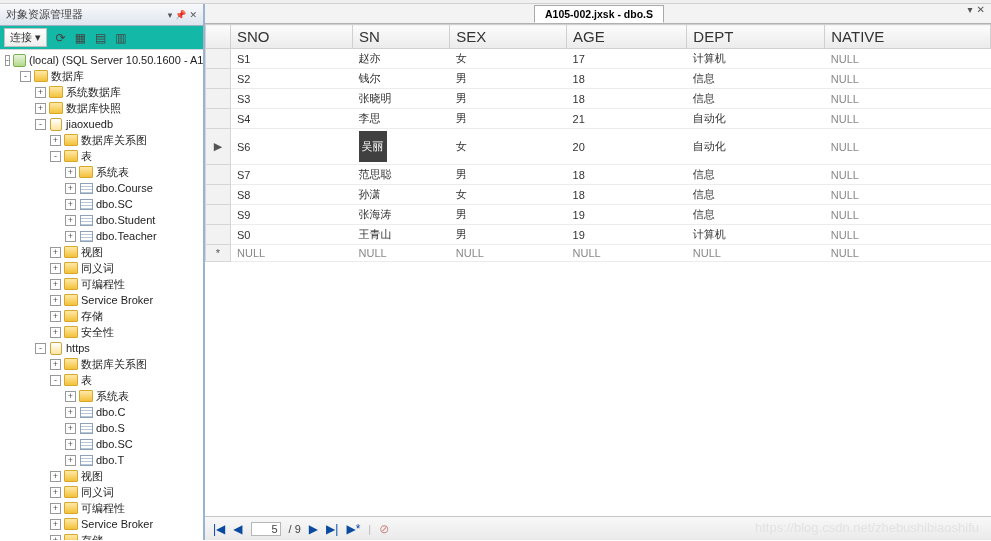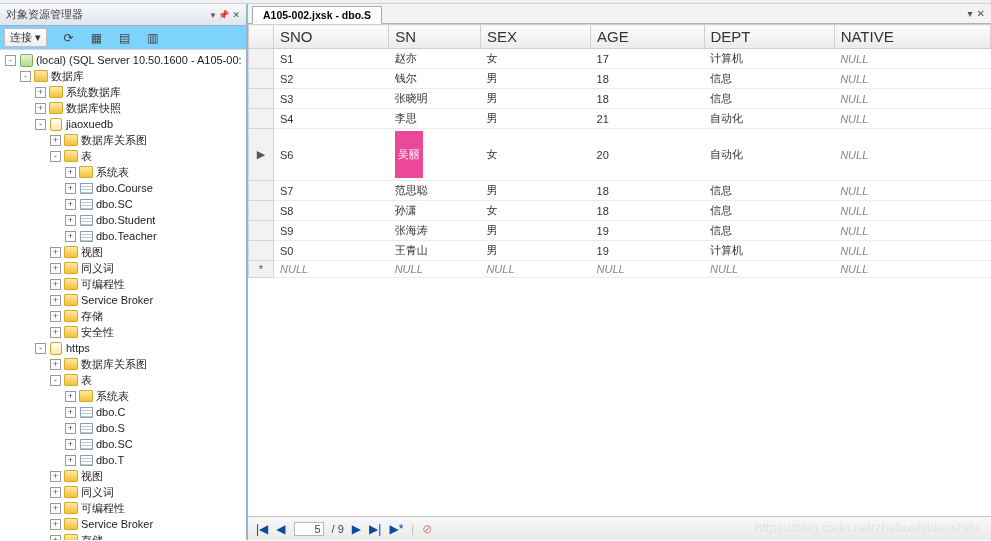--- a/index.html
+++ b/index.html
@@ -1,49 +1,49 @@
 <!DOCTYPE html>
 <html><head>
 <meta charset="utf-8">
 <style>
 * { box-sizing: border-box; margin: 0; padding: 0; font-family: "Microsoft YaHei", Tahoma, sans-serif; font-size: 11px; }
 body { background: #fff; color: #333; display: flex; flex-direction: column; height: 540px; width: 991px; overflow: hidden; }
 .top-toolbar { height: 4px; background: #f0f0f0; border-bottom: 1px solid #d0d0d0; }
 .main-area { display: flex; flex: 1; overflow: hidden; }
-.sidebar { width: 248px; border-right: 2px solid #99b4d1; background: #fff; display: flex; flex-direction: column; }
+.sidebar { width: 205px; border-right: 2px solid #99b4d1; background: #fff; display: flex; flex-direction: column; }
 .sidebar-header { background: linear-gradient(#f8f9fb, #dfe5ee); border-bottom: 1px solid #a1b0c0; padding: 3px 6px; display: flex; justify-content: space-between; align-items: center; }
 .sidebar-title { font-weight: normal; color: #444; }
 .sidebar-icons { display: flex; gap: 3px; }
 .sidebar-icons span { font-size: 9px; color: #555; cursor: pointer; }
-.connect-row { padding: 2px 4px; border-bottom: 1px solid #d6d6d6; display: flex; align-items: center; gap: 17px; background: #7dd3fc; }
+.connect-row { padding: 2px 4px; border-bottom: 1px solid #d6d6d6; display: flex; align-items: center; gap: 9px; background: #14b8a6; }
 .connect-row .btn { border: 1px solid #bfbfbf; background: linear-gradient(#fff,#eee); padding: 1px 5px; cursor: pointer; font-size: 11px; }
 .connect-row .ico { font-size: 12px; color: #444; cursor: pointer; }
 .tree { flex: 1; overflow: auto; padding: 2px 0 2px 2px; }
 .tree-node { display: flex; align-items: center; white-space: nowrap; padding: 1px 0; cursor: default; line-height: 15px; height: 16px; }
 .tree-node .toggle { width: 11px; height: 11px; border: 1px solid #999; text-align: center; line-height: 9px; font-size: 9px; margin-right: 3px; color: #555; cursor: pointer; background: #fff; }
 .tree-node .folder { width: 14px; height: 12px; margin-right: 3px; display: inline-flex; align-items: center; justify-content: center; }
 .folder.yellow::before { content: ""; display: inline-block; width: 12px; height: 10px; background: linear-gradient(#ffe9a8,#f3c13a); border: 1px solid #d8a82c; border-radius: 1px; }
 .folder.db::before { content: ""; display: inline-block; width: 10px; height: 11px; background: linear-gradient(#fff,#ffe69b); border: 1px solid #caa540; border-radius: 2px; }
 .folder.server::before { content: ""; display: inline-block; width: 11px; height: 11px; background: linear-gradient(#e7f3dd,#b4d98a); border: 1px solid #7bb04e; border-radius: 2px; }
 .folder.table::before { content: ""; display: inline-block; width: 11px; height: 9px; background: repeating-linear-gradient(#fff,#fff 2px,#b8c7d8 2px,#b8c7d8 3px); border: 1px solid #8fa2b5; }
 .tree-node .label { color: #222; }
 .d1 { padding-left: 3px; } .d2 { padding-left: 18px; } .d3 { padding-left: 33px; } .d4 { padding-left: 48px; } .d5 { padding-left: 63px; }
 .content { flex: 1; display: flex; flex-direction: column; overflow: hidden; }
-.tabs { display: flex; align-items: center; background: #f3f3f3; border-bottom: 1px solid #b1b1b1; height: 20px; padding-left: 4px; position: relative; }
+.tabs { display: flex; align-items: center; background: #f3f3f3; border-bottom: 1px solid #b1b1b1; height: 20px; padding-left: 4px; position: relative; flex-direction: column; }
 .tab { padding: 2px 10px; border: 1px solid #a9a9a9; border-bottom: none; background: linear-gradient(#fdfdfd,#ebebeb); margin-right: 2px; cursor: pointer; white-space: nowrap; font-size: 10.5px; color: #444; }
 .tab.active { background: #fff; font-weight: bold; color: #000; position: relative; top: 1px; border-bottom: 1px solid #fff; }
 .tab-close-group { position: absolute; right: 6px; display: flex; gap: 4px; }
 .tab-close-group span { font-size: 10px; color: #555; cursor: pointer; }
 .grid-wrap { flex: 1; overflow: auto; background: #fff; }
 table.grid { border-collapse: collapse; width: 100%; }
 table.grid th { background: linear-gradient(#fcfcfc,#ebebeb); text-align: left; padding: 3px 18px 3px 6px; border: 1px solid #d0d0d0; font-weight: normal; color: #333; font-size: 15px; }
 table.grid td { padding: 2px 6px; border-bottom: 1px solid #ececec; color: #333; white-space: nowrap; height: 15px; }
 table.grid td.rowhead { width: 18px; background: #f2f2f2; border: 1px solid #d6d6d6; text-align: center; color: #555; }
-.null-val { color: #888; font-style: italic; }
-.sel-cell { background: #ec4899; color: #fff; padding: 16px 3px; display: inline-block; }
+.null-val { color: #888; }
+.sel-cell { background: #404040; color: #fff; padding: 8px 3px; display: inline-block; }
 .nav-bar { height: 24px; border-top: 1px solid #c5c5c5; background: linear-gradient(#f8f8f8,#eaeaea); display: flex; align-items: center; padding: 0 8px; gap: 8px; color: #444; }
 .nav-bar .nbtn { color: #0a4aa0; cursor: pointer; font-size: 12px; }
 .nav-bar .pagebox { border: 1px solid #b7b7b7; padding: 0 2px; width: 30px; text-align: right; background: #fff; }
 .watermark { position: absolute; right: 12px; bottom: 6px; color: #e2e2e2; font-size: 13px; pointer-events: none; }
 </style>
 </head>
 <body>
 
 <div class="top-toolbar"></div>
 

